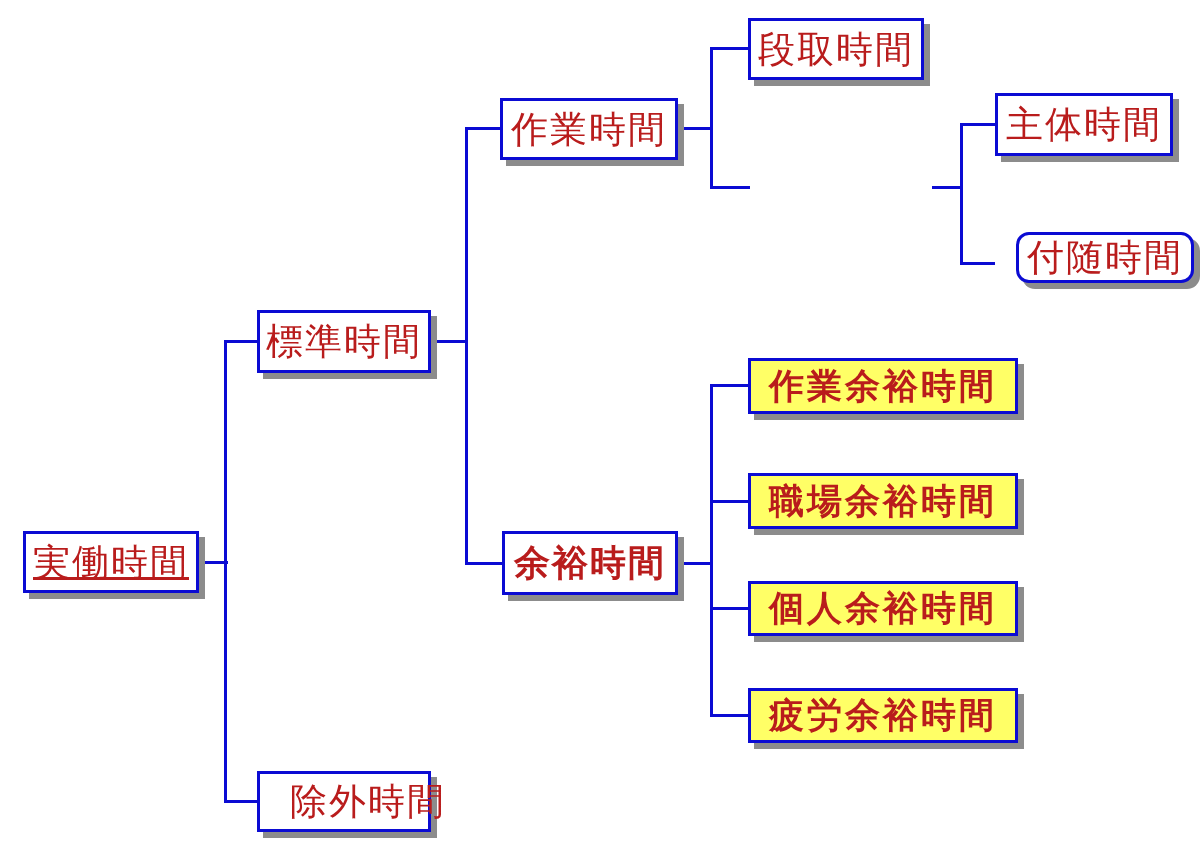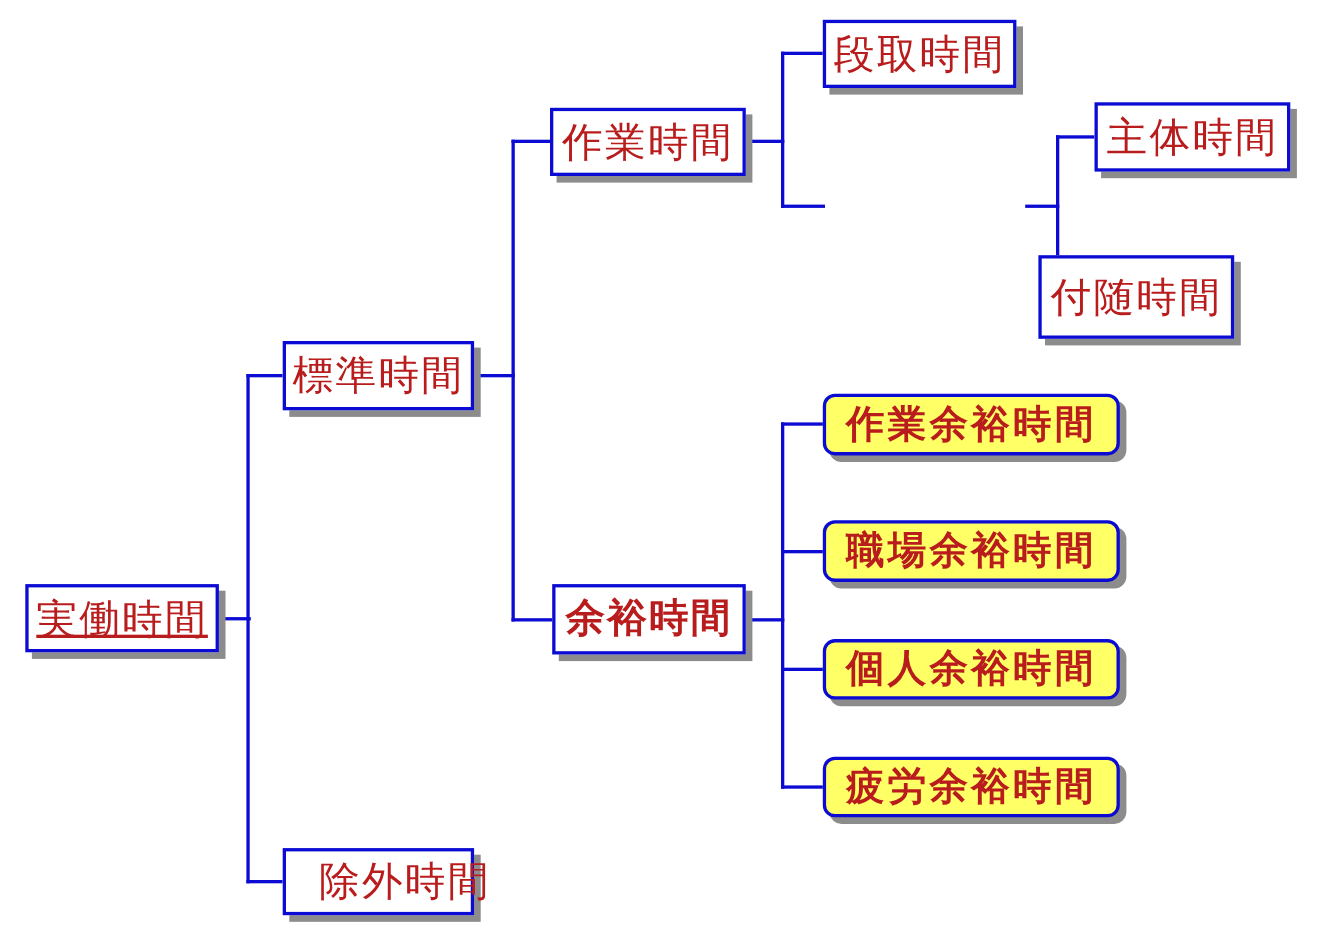--- a/index.html
+++ b/index.html
@@ -34,21 +34,20 @@
     font-family: "DejaVu Sans", "Liberation Sans", sans-serif;
     font-weight: bold;
     font-size: 36px;
   }
   .node.highlight {
     background: #ffff66;
     font-family: "DejaVu Sans", "Liberation Sans", sans-serif;
     font-weight: bold;
     font-size: 35px;
     letter-spacing: 3px;
-    border-radius: 11px;
   }
   .line {
     position: absolute;
     background: #0b0bd3;
   }
   .h-line { height: 3px; }
   .v-line { width: 3px; }
 </style>
 </head>
 <body>
@@ -90,21 +89,21 @@
 
   <div class="node" style="left:500px; top:98px; width:178px; height:62px;">作業時間</div>
 
   <div class="node emphasis" style="left:502px; top:531px; width:176px; height:64px;">余裕時間</div>
 
   <div class="node" style="left:748px; top:18px; width:176px; height:62px;">段取時間</div>
 
 
   <div class="node" style="left:995px; top:93px; width:178px; height:63px;">主体時間</div>
 
-  <div class="node" style="left:944px; top:232px; width:178px; height:76px;">付随時間</div>
+  <div class="node" style="left:1016px; top:232px; width:178px; height:51px;border-radius:13px;">付随時間</div>
 
   <div class="node highlight" style="left:748px; top:358px; width:270px; height:56px;">作業余裕時間</div>
 
   <div class="node highlight" style="left:748px; top:473px; width:270px; height:56px;">職場余裕時間</div>
 
   <div class="node highlight" style="left:748px; top:581px; width:270px; height:55px;">個人余裕時間</div>
 
   <div class="node highlight" style="left:748px; top:688px; width:270px; height:55px;">疲労余裕時間</div>
 
 </div>

